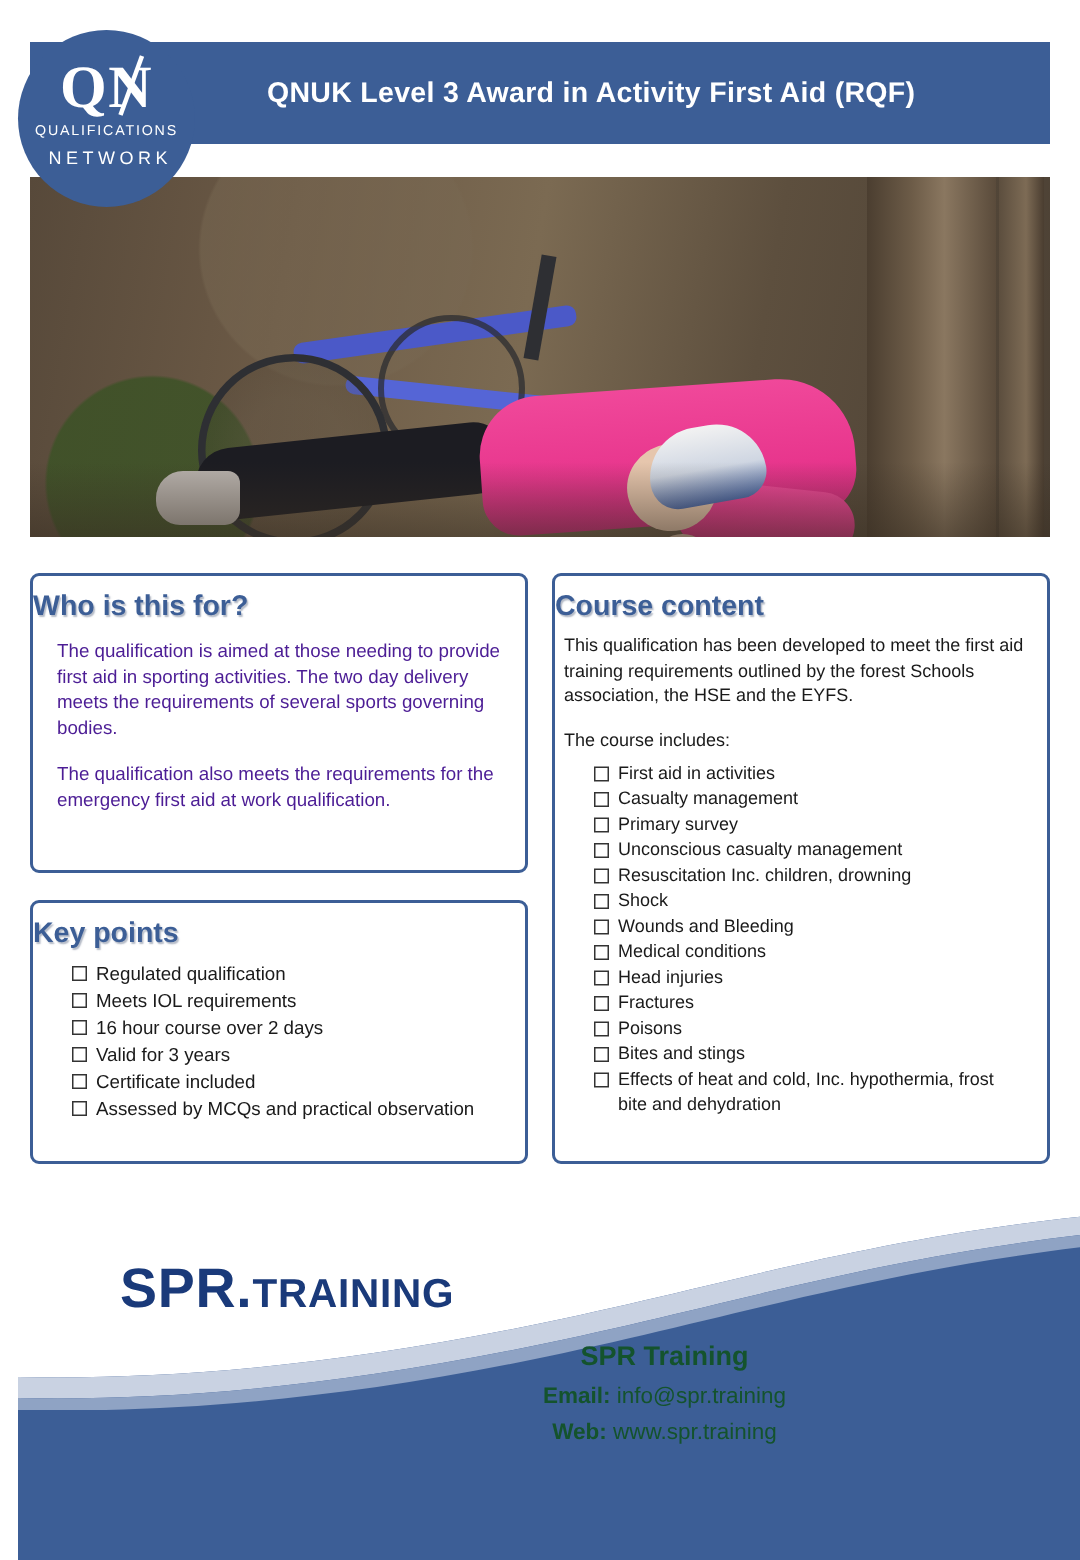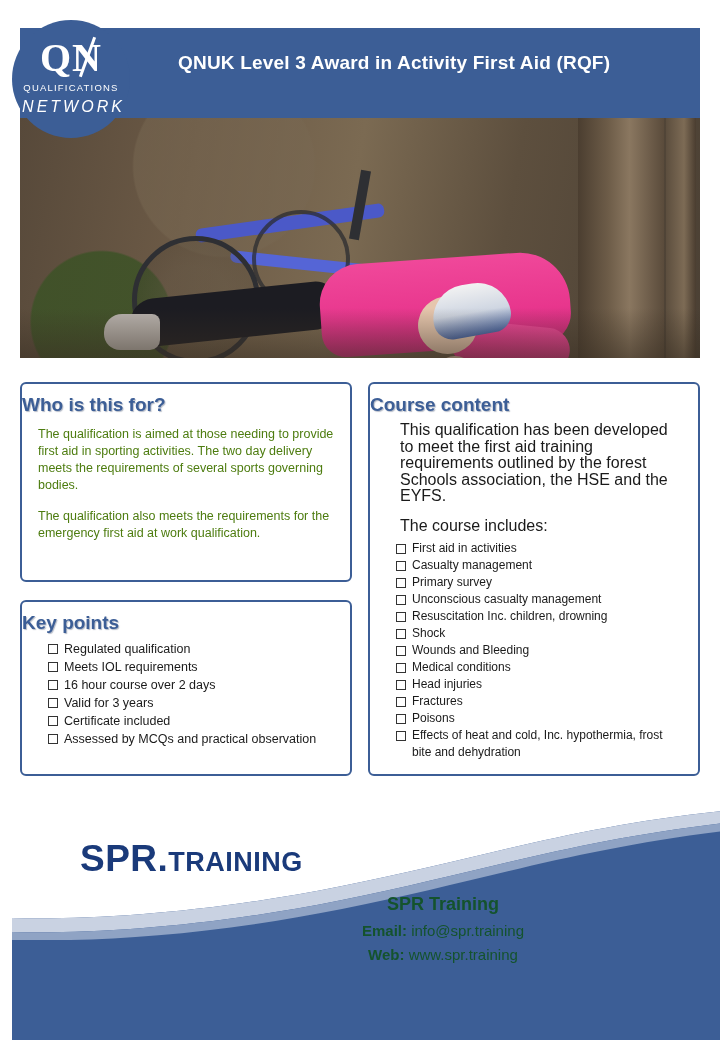--- a/index.html
+++ b/index.html
@@ -21,21 +21,21 @@
     height: 1040px;
     background: #ffffff;
   }
 
   
   .header {
     position: absolute;
     left: 20px;
     top: 28px;
     width: 680px;
-    height: 90px;
+    height: 68px;
     background: #3c5e96;
     box-sizing: border-box;
   }
   .header-title {
     position: absolute;
     left: 158px;
     top: 22px;
     width: 500px;
     color: #ffffff;
     font-size: 19px;
@@ -80,23 +80,22 @@
     position: absolute;
     left: 0; right: 0;
     top: 62px;
     font-size: 9.5px;
     letter-spacing: 1.2px;
   }
   .logo-sub2 {
     position: absolute;
     left: 5px; right: 0;
     top: 78px;
-    font-size: 16px;
+    font-size: 12px;
     letter-spacing: 3px;
-    font-style: italic;
   }
 
   
   .hero {
     position: absolute;
     left: 20px;
     top: 118px;
     width: 680px;
     height: 240px;
     overflow: hidden;
@@ -283,31 +282,31 @@
   }
   #content-box {
     left: 368px;
     top: 382px;
     width: 332px;
     height: 394px;
   }
 
   .body-text {
     font-size: 12.5px;
-    color: #4d7c0f;
+    color: #4c1d95;
     line-height: 17px;
     margin: 10px 16px 0 16px;
   }
   .body-text.p2 { margin-top: 14px; }
 
   .content-text {
-    font-size: 16px;
+    font-size: 12px;
     color: #1a1a1a;
     line-height: 16.5px;
-    margin: 6px 14px 0 30px;
+    margin: 6px 14px 0 6px;
   }
   .content-text.p2 { margin-top: 13px; }
 
   ul.ticklist {
     list-style: none;
     margin: 6px 0 0 0;
     padding: 0 14px 0 26px;
   }
   ul.ticklist li {
     position: relative;
@@ -443,20 +442,21 @@
       <li>Casualty management</li>
       <li>Primary survey</li>
       <li>Unconscious  casualty management</li>
       <li>Resuscitation Inc. children, drowning</li>
       <li>Shock</li>
       <li>Wounds and Bleeding</li>
       <li>Medical conditions</li>
       <li>Head injuries</li>
       <li>Fractures</li>
       <li>Poisons</li>
+      <li>Bites and stings</li>
       <li>Effects of heat and cold, Inc. hypothermia, frost bite and dehydration</li>
     </ul>
   </div>
 
   <div class="footer">
     <div class="footer-blue"></div>
     <svg class="footer-wave" viewBox="0 0 720 140" preserveAspectRatio="none">
       <path d="M0,0 L720,0 L720,10 C560,26 470,58 330,86 C200,112 90,120 0,118 Z" fill="#ffffff"></path>
       <path d="M0,118 C90,120 200,112 330,86 C470,58 560,26 720,10 L720,22 C560,40 470,72 330,100 C200,126 90,134 0,132 Z" fill="#c9d2e2"></path>
       <path d="M0,132 C90,134 200,126 330,100 C470,72 560,40 720,22 L720,30 C560,49 470,81 330,109 C200,135 90,142 0,140 Z" fill="#8fa3c4"></path>

